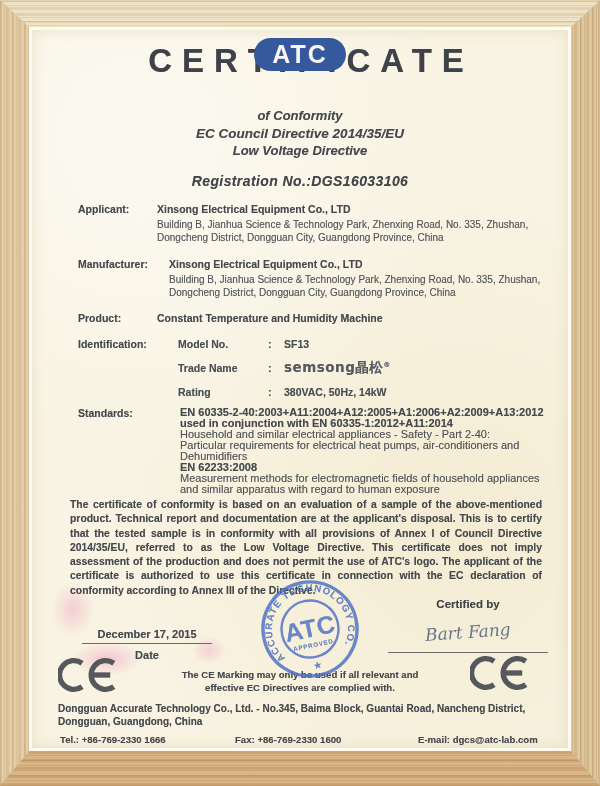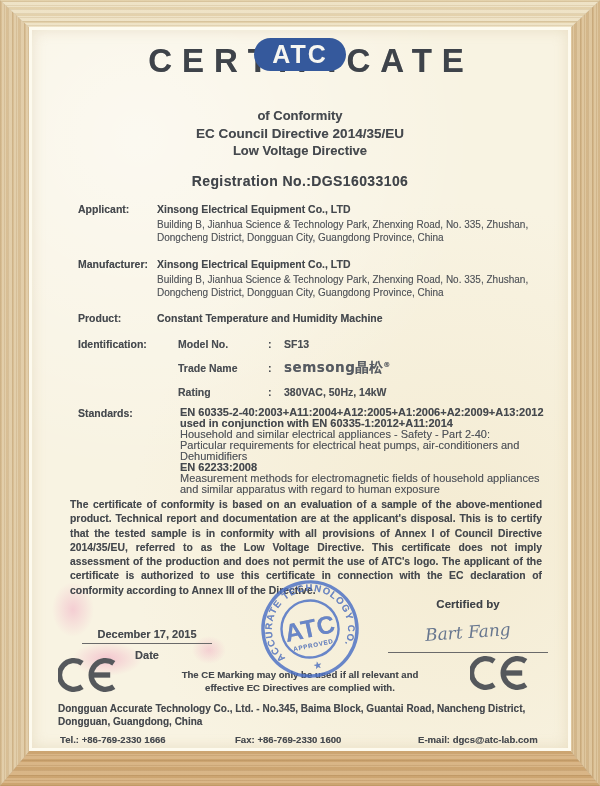--- a/index.html
+++ b/index.html
@@ -38,21 +38,21 @@
   .smudge{position:absolute;border-radius:50%;pointer-events:none;}
   .s1{left:20px;top:552px;width:42px;height:55px;background:radial-gradient(closest-side,rgba(235,120,175,.30),rgba(235,120,175,0));}
   .s2{left:40px;top:612px;width:70px;height:34px;background:radial-gradient(closest-side,rgba(235,110,170,.34),rgba(235,110,170,0));}
   .s3{left:160px;top:606px;width:34px;height:28px;background:radial-gradient(closest-side,rgba(235,120,175,.28),rgba(235,120,175,0));}
   
   .logo-pill{left:50%;top:8px;transform:translateX(-50%);width:92px;height:33px;border-radius:17px;
     background:#35599c;color:#f6f6f2;font-weight:bold;font-size:25px;letter-spacing:2px;
     text-align:center;line-height:32px;z-index:3;}
   .cert-title{left:0;top:12px;width:100%;text-align:center;font-weight:bold;font-size:33px;
     letter-spacing:10px;padding-left:22px;box-sizing:border-box;color:#3e434a;z-index:2;}
-  .h-sub{left:0;width:100%;text-align:center;font-weight:bold;color:#45494e;}
+  .h-sub{left:0;width:100%;text-align:center;font-weight:bold;color:#45494e;font-style:italic;}
   .sub1{top:78px;font-size:13px;}
   .sub2{top:96px;font-size:13.5px;}
   .sub3{top:113px;font-size:13px;}
   .reg{top:143px;font-size:14px;letter-spacing:.4px;color:#41454a;text-align:center;}
   
   .fblock{left:46px;width:476px;display:grid;grid-template-columns:79px 1fr;column-gap:0;}
   .flabel{font-weight:bold;font-size:10.5px;color:#45494e;}
   .fname{font-weight:bold;font-size:10.5px;color:#45494e;}
   .faddr{font-size:10px;line-height:13px;margin-top:3px;color:#53575c;}
   .fvalue{font-weight:bold;font-size:10.5px;color:#45494e;}
@@ -111,21 +111,21 @@
     <div class="abs h-sub reg">Registration No.:DGS16033106</div>
 
     <div class="abs fblock" style="top:173px;">
       <div class="flabel">Applicant:</div>
       <div>
         <div class="fname">Xinsong Electrical Equipment Co., LTD</div>
         <div class="faddr">Building B, Jianhua Science &amp; Technology Park, Zhenxing Road, No. 335, Zhushan, Dongcheng District, Dongguan City, Guangdong Province, China</div>
       </div>
     </div>
 
-    <div class="abs fblock" style="top:228px;">
+    <div class="abs fblock" style="top:228px;gap:12px;">
       <div class="flabel">Manufacturer:</div>
       <div>
         <div class="fname">Xinsong Electrical Equipment Co., LTD</div>
         <div class="faddr">Building B, Jianhua Science &amp; Technology Park, Zhenxing Road, No. 335, Zhushan, Dongcheng District, Dongguan City, Guangdong Province, China</div>
       </div>
     </div>
 
     <div class="abs fblock" style="top:282px;">
       <div class="flabel">Product:</div>
       <div class="fvalue">Constant Temperature and Humidity Machine</div>

